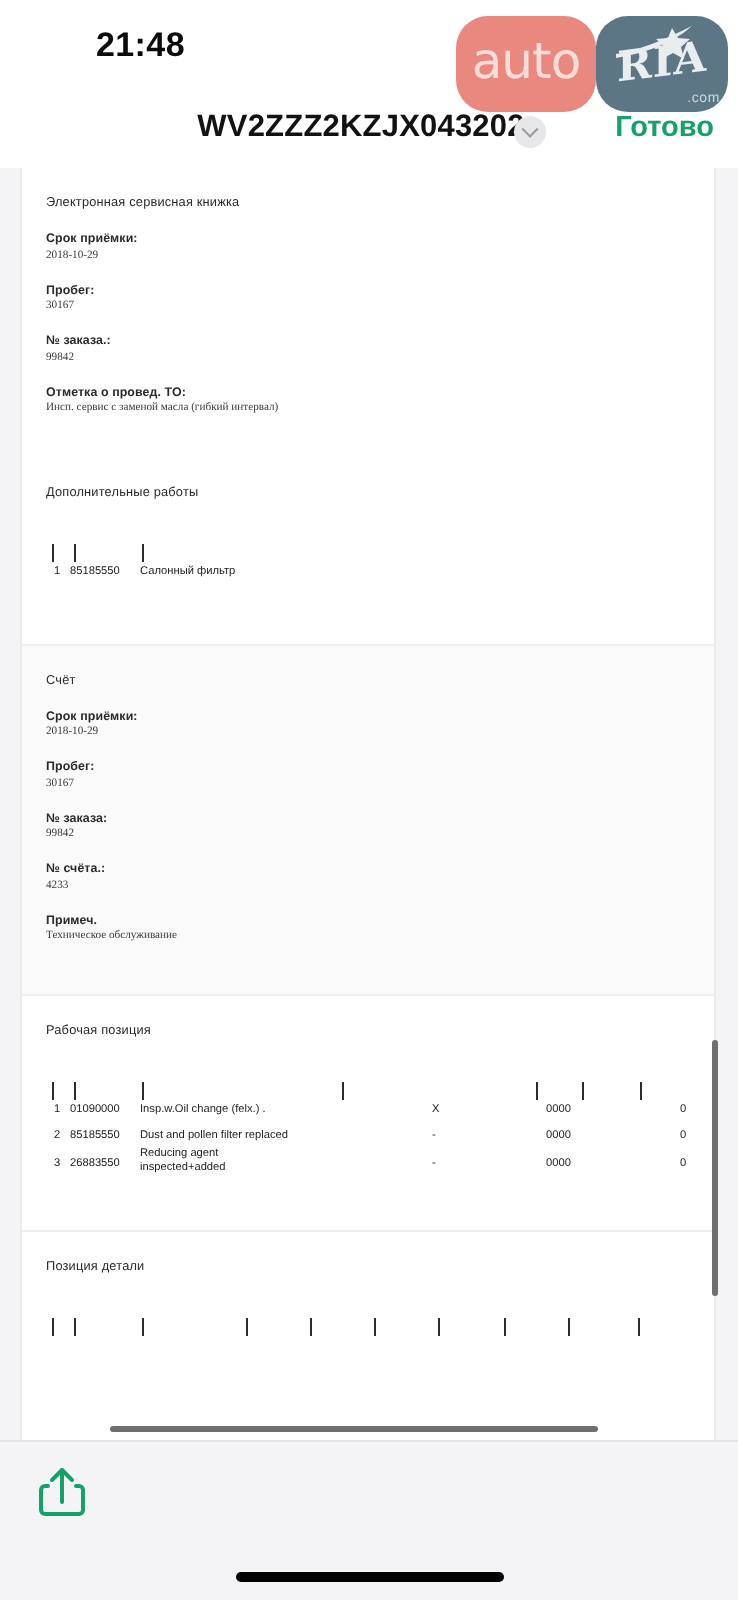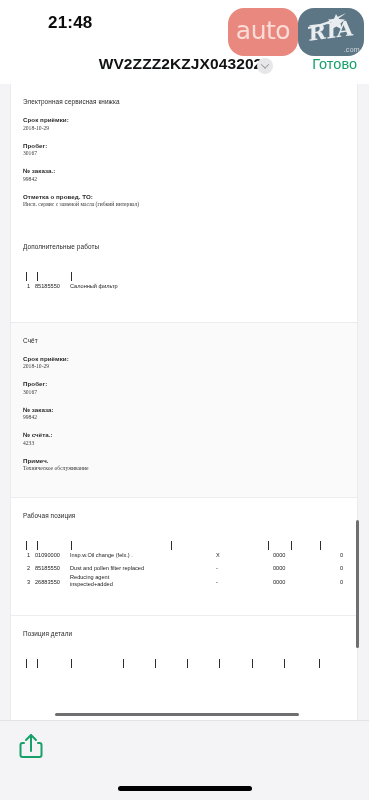--- a/index.html
+++ b/index.html
@@ -91,21 +91,21 @@
     width:16px; height:16px; border-radius:50%;
     background:#e7e7ea; display:flex; align-items:center; justify-content:center;
   }
   .chev:after{
     content:""; display:block; width:5px; height:5px;
     border-right:1.4px solid #9a9aa0; border-bottom:1.4px solid #9a9aa0;
     transform:rotate(45deg) translate(-1px,-1px);
   }
   .done{
     position:absolute; right:12px; top:10px;
-    font-size:14.5px; font-weight:normal; color:#16a06a;
+    font-size:14.5px; font-weight:bold; color:#16a06a;
   }
 
   
   .doc{
     position:absolute; top:84px; left:0; width:369px; height:636px;
     background:#f4f4f6; overflow:hidden;
   }
   .page{
     position:absolute; left:10px; top:0; width:348px;
     background:#ffffff;

